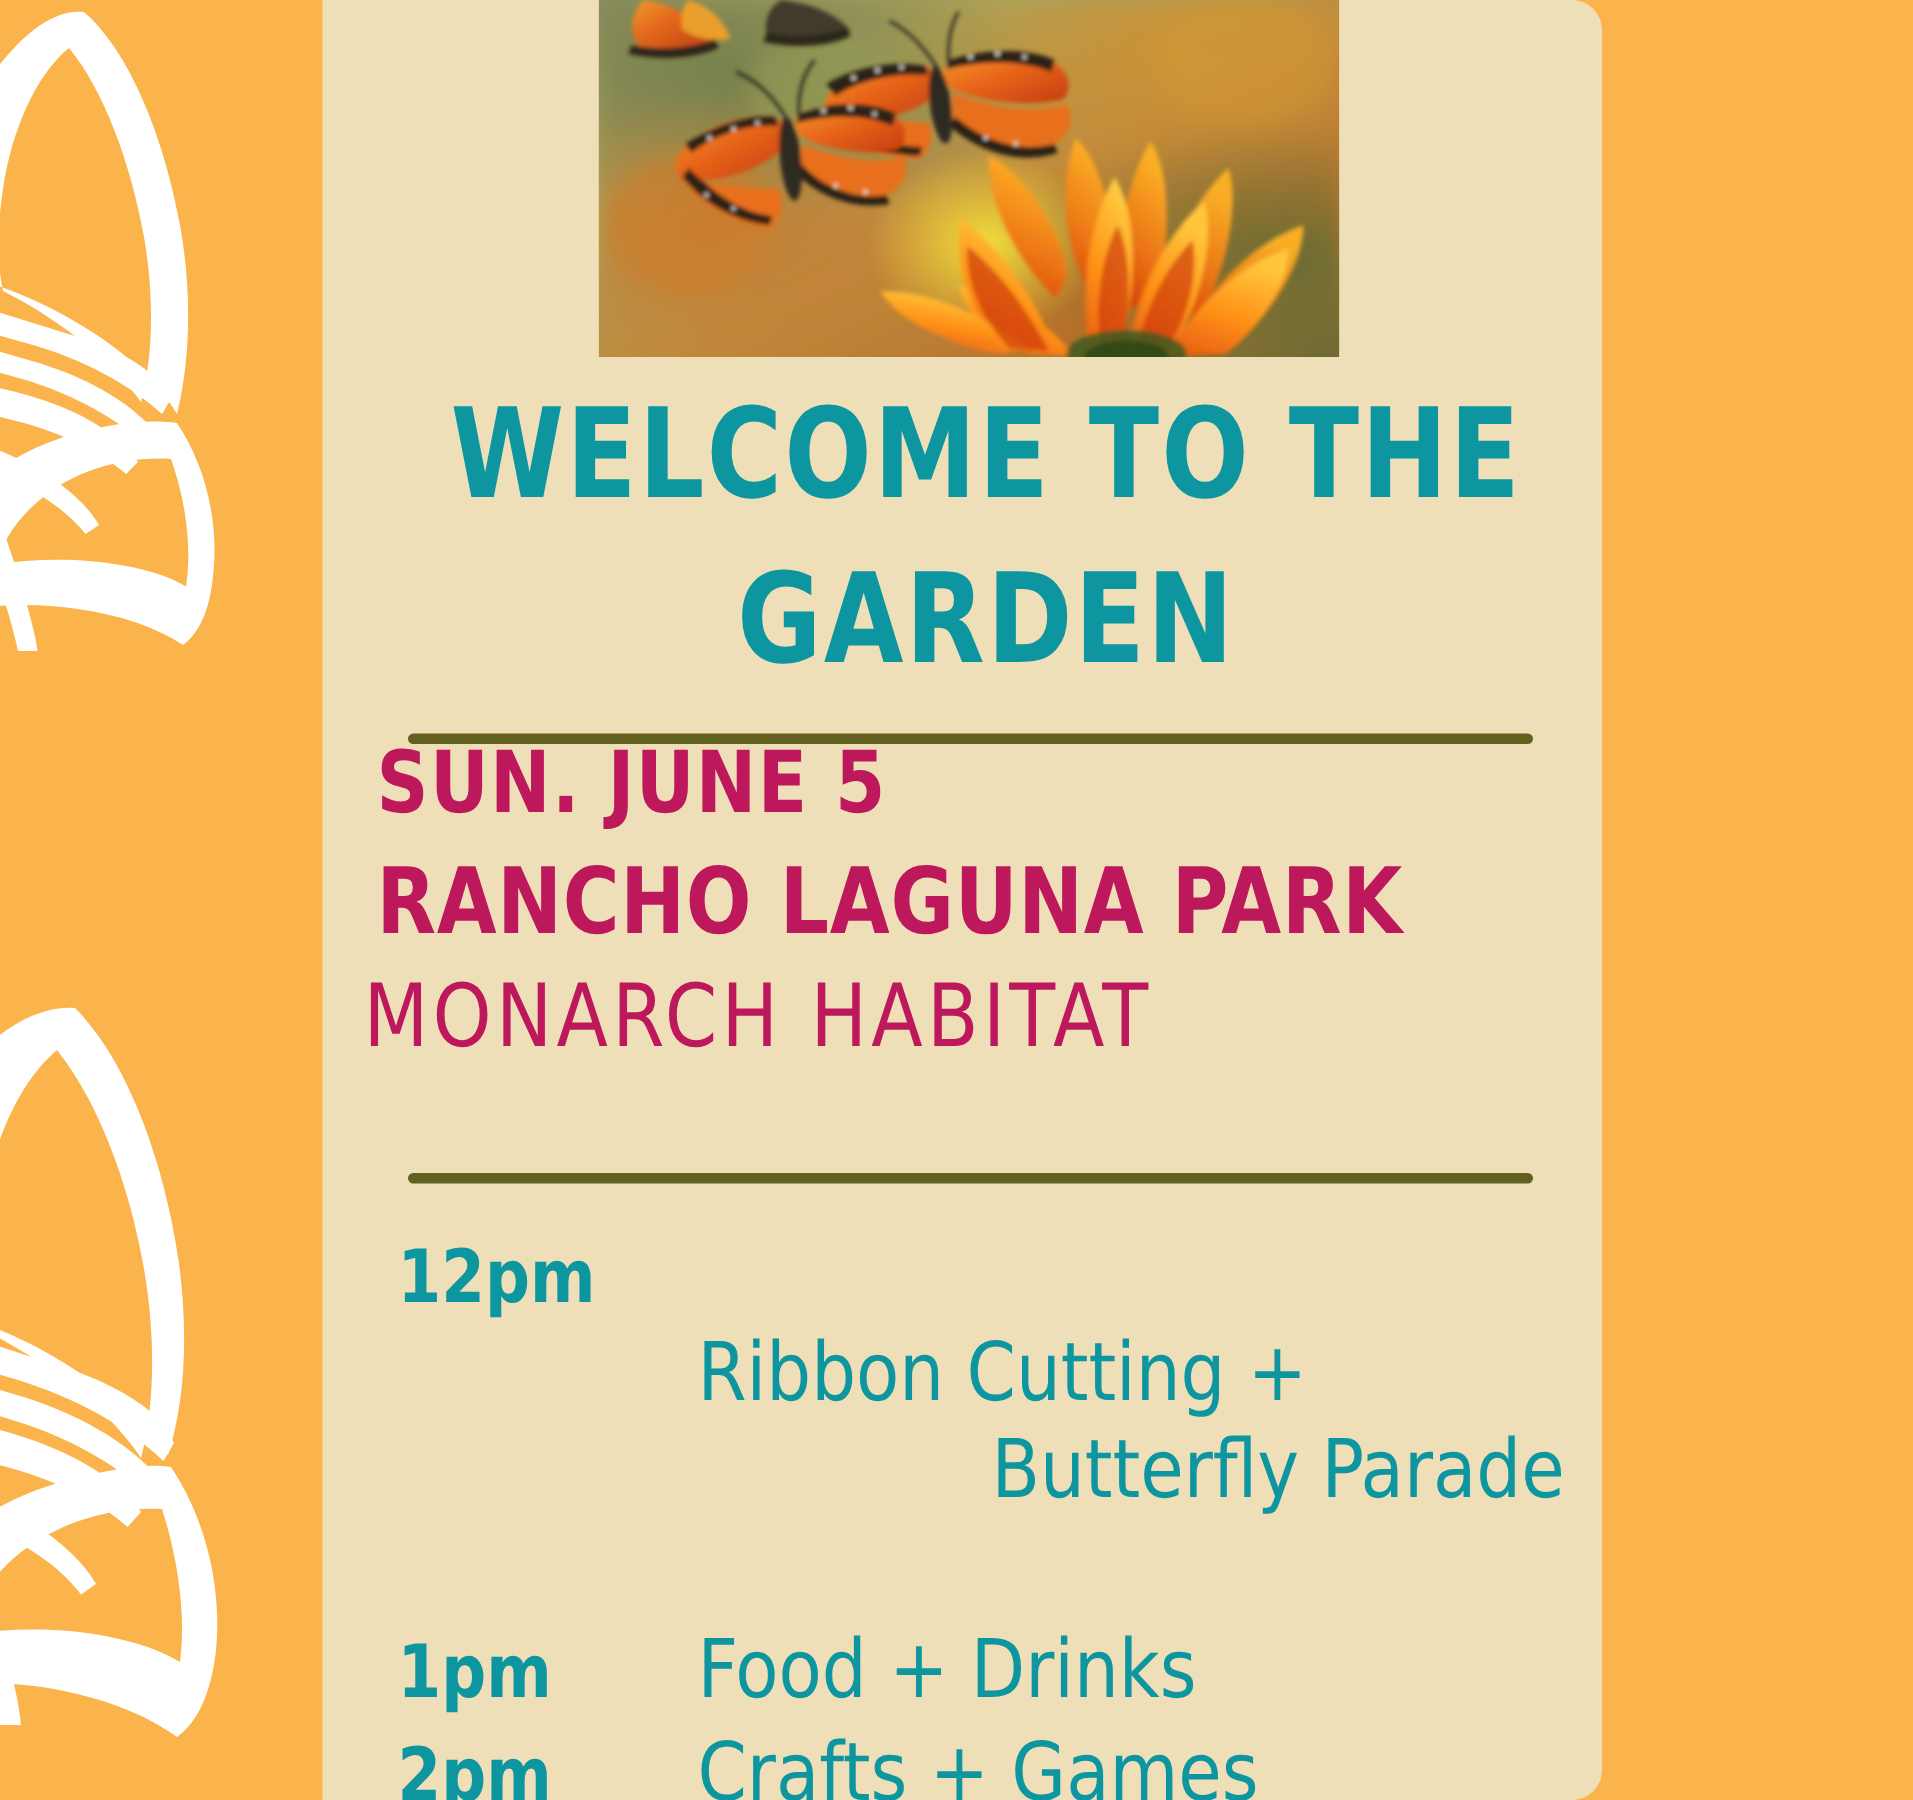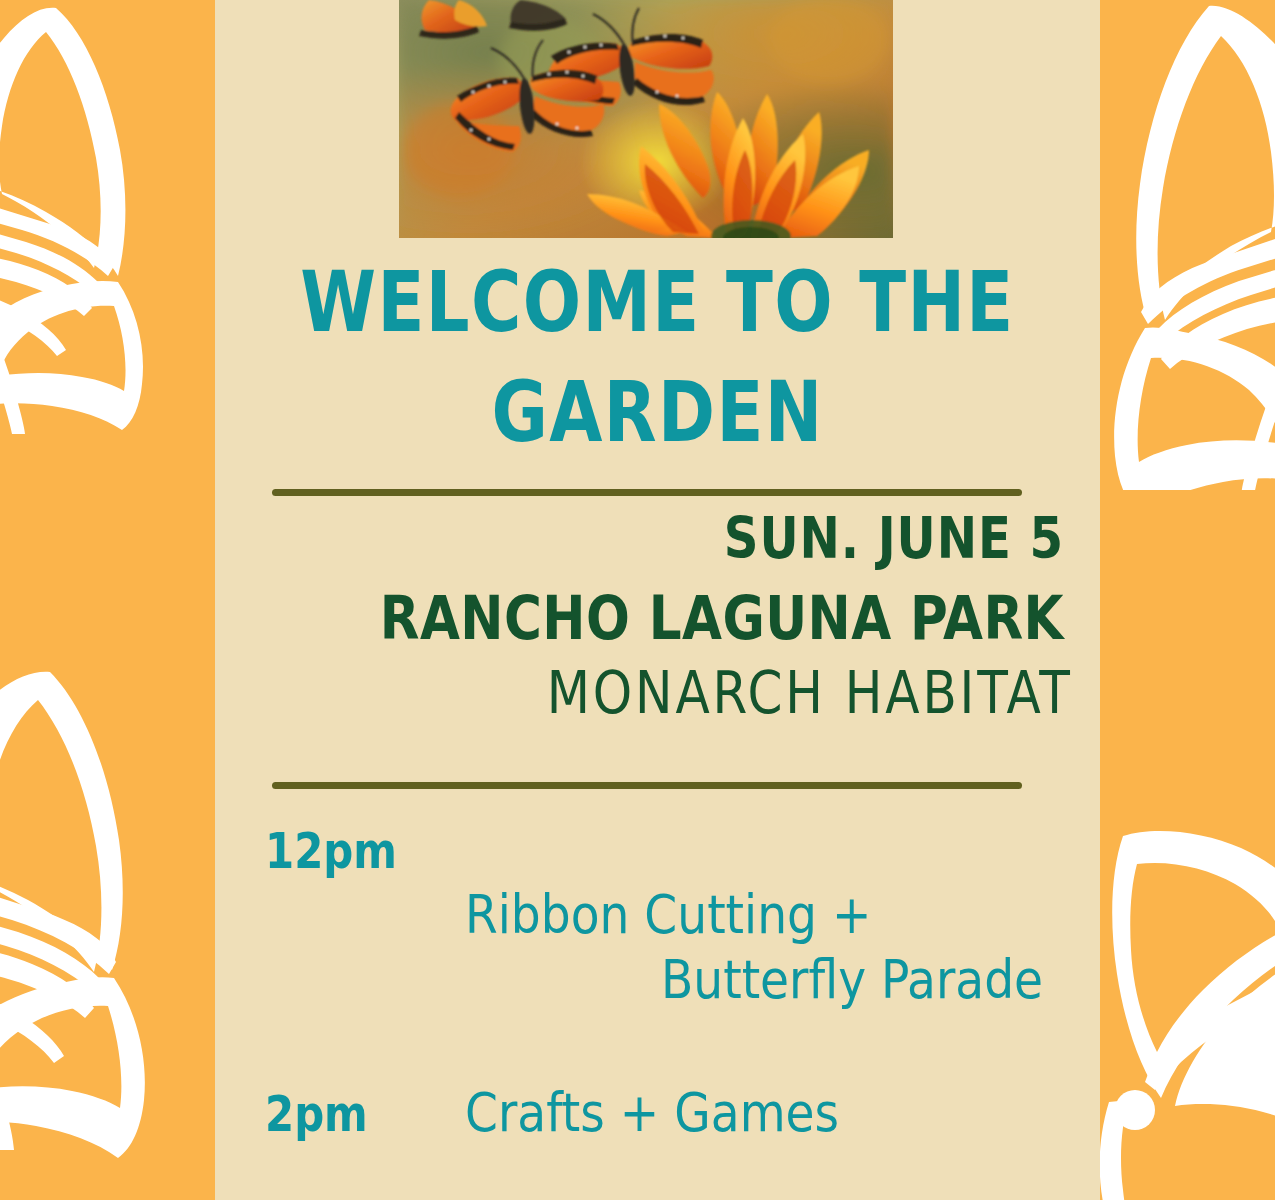--- a/index.html
+++ b/index.html
@@ -9,24 +9,25 @@
   body {
     width: 1275px;
     height: 1200px;
     overflow: hidden;
     font-family: "Liberation Sans", sans-serif;
     background: #FBB44B;
   }
 
   .poster {
     position: relative;
-    width: 1275px;
+    width: 1068px;
     height: 1200px;
     background: #FBB44B;
     overflow: hidden;
+    border-radius: 20px;
   }
 
   
   .wing {
     position: absolute;
     pointer-events: none;
   }
   .wing svg { display: block; }
 
   .wing-tl { left: -74px;  top: -6px;   width: 300px;  height: 440px; }
@@ -80,24 +81,24 @@
     width: 750px;
     background: #61601F;
     border-radius: 4px;
   }
   .rule-top    { top: 489px; }
   .rule-bottom { top: 782px; }
 
   .datewrap {
     position: absolute;
     left: 10px;
-    top: 510px;
+    top: 494px;
     width: 865px;
-    text-align: right;
-    color: #14532d;
+    text-align: left;
+    color: #be185d;
   }
   .date-line {
     font-family: "DejaVu Sans Condensed", "Liberation Sans Narrow", "Liberation Sans", sans-serif;
     font-weight: bold;
     font-size: 57px;
     line-height: 1.0;
     letter-spacing: 1px;
     transform: scaleX(0.94);
     transform-origin: center;
   }
@@ -473,20 +474,24 @@
     <div class="schedule">
 
       <div class="sched-row two-line">
         <div class="sched-time">12pm</div>
         <div class="sched-desc">
           <span>Ribbon Cutting +</span>
           <span class="wrap2">Butterfly Parade</span>
         </div>
       </div>
 
+      <div class="sched-row">
+        <div class="sched-time">1pm</div>
+        <div class="sched-desc">Food + Drinks</div>
+      </div>
 
       <div class="sched-row">
         <div class="sched-time">2pm</div>
         <div class="sched-desc">Crafts + Games</div>
       </div>
 
     </div>
   </div>
 </div>
 

